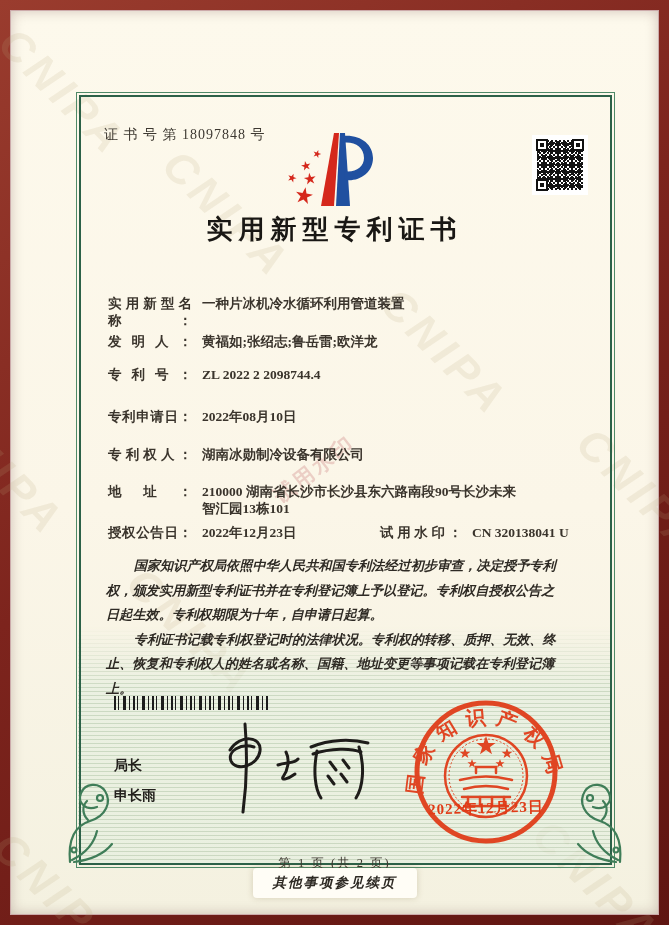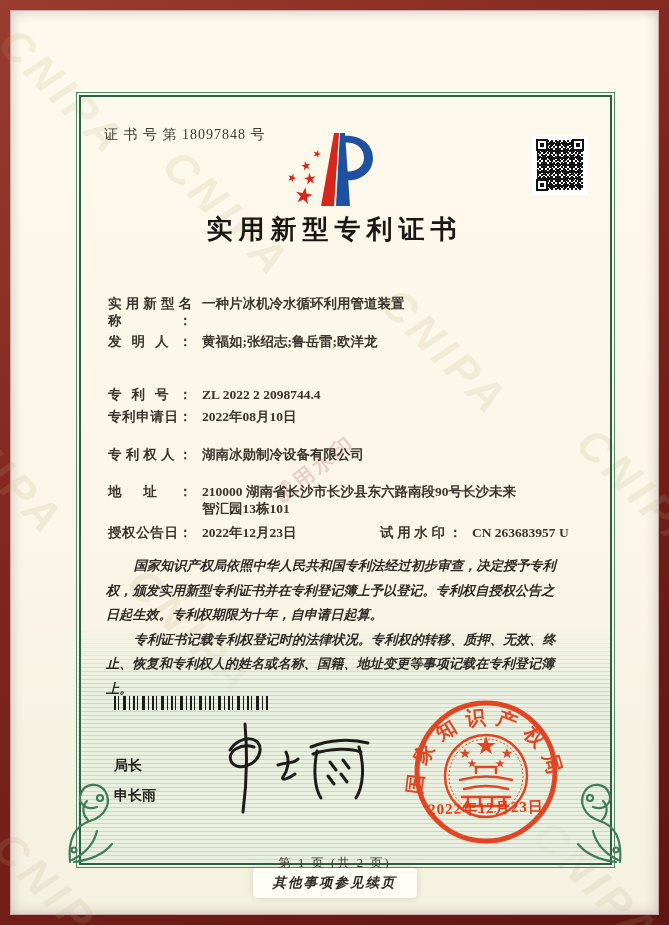--- a/index.html
+++ b/index.html
@@ -155,36 +155,36 @@
     </div>
 
     <div class="title">实用新型专利证书</div>
 
     <div class="row" style="top:285px">
       <span class="flabel">实用新型名称：</span><span class="fvalue">一种片冰机冷水循环利用管道装置</span>
     </div>
     <div class="row" style="top:323px">
       <span class="flabel">发明人：</span><span class="fvalue">黄福如;张绍志;鲁岳雷;欧洋龙</span>
     </div>
-    <div class="row" style="top:376px">
+    <div class="row" style="top:356px">
       <span class="flabel">专利号：</span><span class="fvalue">ZL 2022 2 2098744.4</span>
     </div>
     <div class="row" style="top:398px">
       <span class="flabel">专利申请日：</span><span class="fvalue">2022年08月10日</span>
     </div>
     <div class="row" style="top:436px">
       <span class="flabel">专利权人：</span><span class="fvalue">湖南冰勋制冷设备有限公司</span>
     </div>
     <div class="row" style="top:473px">
       <span class="flabel">地址：</span><span class="fvalue addr">210000 湖南省长沙市长沙县东六路南段90号长沙未来智汇园13栋101</span>
     </div>
     <div class="row" style="top:514px">
       <span class="flabel">授权公告日：</span><span class="fvalue">2022年12月23日</span>
       <span class="pair2">
-        <span class="flabel">试用水印：</span><span class="fvalue">CN 263683957 U</span>
+        <span class="flabel">试用水印：</span><span class="fvalue">CN 320138041 U</span>
       </span>
     </div>
 
     <div class="paras">
       <p>国家知识产权局依照中华人民共和国专利法经过初步审查，决定授予专利权，颁发实用新型专利证书并在专利登记簿上予以登记。专利权自授权公告之日起生效。专利权期限为十年，自申请日起算。</p>
       <p>专利证书记载专利权登记时的法律状况。专利权的转移、质押、无效、终止、恢复和专利权人的姓名或名称、国籍、地址变更等事项记载在专利登记簿上。</p>
     </div>
 
     <div class="barcode"></div>
 

